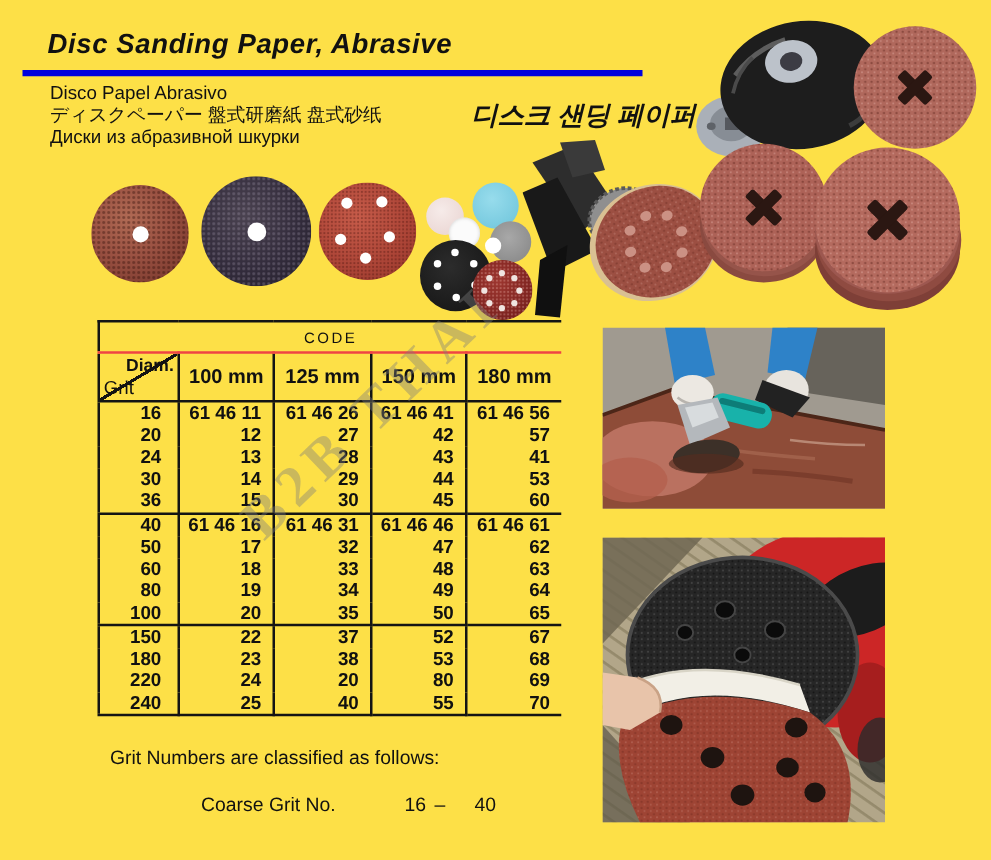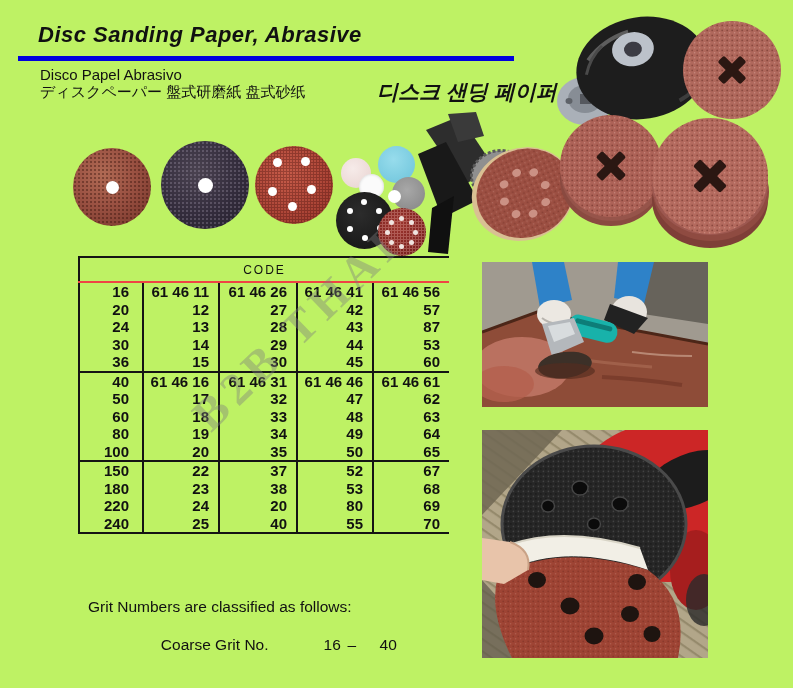--- a/index.html
+++ b/index.html
@@ -1,16 +1,16 @@
 <!DOCTYPE html>
 <html><head>
 <meta charset="utf-8">
 <style>
   html,body{margin:0;padding:0;background:#e8e8e8;}
-  #page{position:relative;width:793px;height:688px;background:#bef264;overflow:hidden;
+  #page{position:relative;width:793px;height:688px;background:#fde047;overflow:hidden;
         font-family:"Liberation Sans",sans-serif;color:#111;}
   
   .title{position:absolute;left:38px;top:22px;font-size:22px;font-weight:bold;font-style:italic;letter-spacing:.5px;}
   .rule{position:absolute;left:18px;top:56px;width:496px;height:5px;}
   .sub{position:absolute;left:40px;font-size:15px;}
   .sub.s1{top:66px;}
   .sub.s2{top:83px;}
   .sub.s3{top:101px;}
   .korean{position:absolute;left:333px;top:78px;font-size:21px;font-weight:bold;font-style:italic;margin-left:44px;}
   
@@ -93,20 +93,21 @@
         <rect width="10" height="10" fill="#b2a689"></rect>
         <rect width="10" height="2.2" fill="#958a6c"></rect>
       </pattern>
     </defs>
   </svg>
 
   <div class="title">Disc Sanding Paper, Abrasive</div>
   <div class="rule" style="background:#0101dd"></div>
   <div class="sub s1">Disco Papel Abrasivo</div>
   <div class="sub s2">ディスクペーパー 盤式研磨紙 盘式砂纸</div>
+  <div class="sub s3">Диски из абразивной шкурки</div>
   <div class="korean">디스크 샌딩 페이퍼</div>
 
   <div class="disc d1">
     <div class="hole" style="left:33px;top:33px;width:13px;height:13px"></div>
   </div>
   <div class="disc d2">
     <div class="hole" style="left:37px;top:37px;width:15px;height:15px"></div>
   </div>
   <div class="disc d3">
     <div class="hole" style="left:18px;top:12px"></div>
@@ -222,40 +223,52 @@
           <col style="width:64px">
           <col style="width:76px">
           <col style="width:78px">
           <col style="width:76px">
           <col style="width:76px">
         </colgroup>
       <tbody>
         <tr class="rowcode">
           <td colspan="5">CODE</td>
         </tr>
+        <tr class="rowhead">
+          <th>
+            <div class="cornercell">
+              <span class="diam">Diam.</span>
+              <span class="grit">Grit</span>
+            </div>
+          </th>
+          <th>100 mm</th>
+          <th>125 mm</th>
+          <th>150 mm</th>
+          <th>180 mm</th>
+        </tr>
       <tr>
             <td class="grit">16</td>
             <td class="code">61 46 11</td>
             <td class="code">61 46 26</td>
             <td class="code">61 46 41</td>
             <td class="code">61 46 56</td>
           </tr>
           <tr>
             <td class="grit">20</td>
             <td class="code">12</td>
             <td class="code">27</td>
             <td class="code">42</td>
             <td class="code">57</td>
           </tr>
           <tr>
             <td class="grit">24</td>
             <td class="code">13</td>
             <td class="code">28</td>
             <td class="code">43</td>
-            <td class="code">87</td>
+            <td class="code">41</td>
           </tr>
           <tr>
             <td class="grit">30</td>
             <td class="code">14</td>
             <td class="code">29</td>
             <td class="code">44</td>
             <td class="code">53</td>
           </tr>
           <tr class="group-end">
             <td class="grit">36</td>

